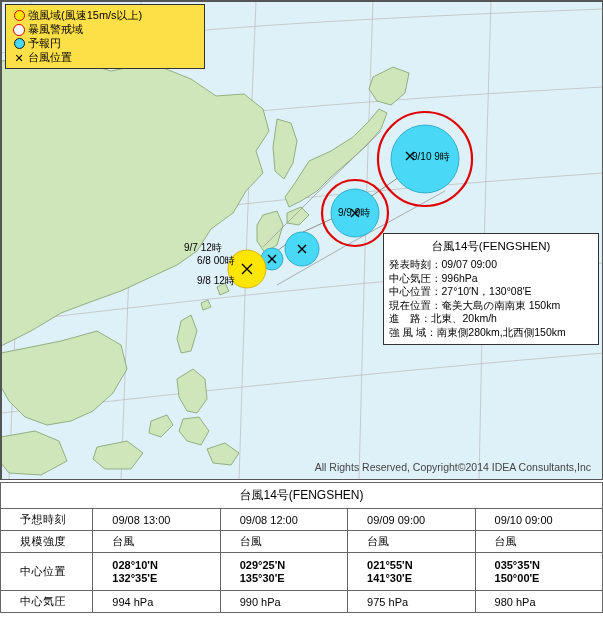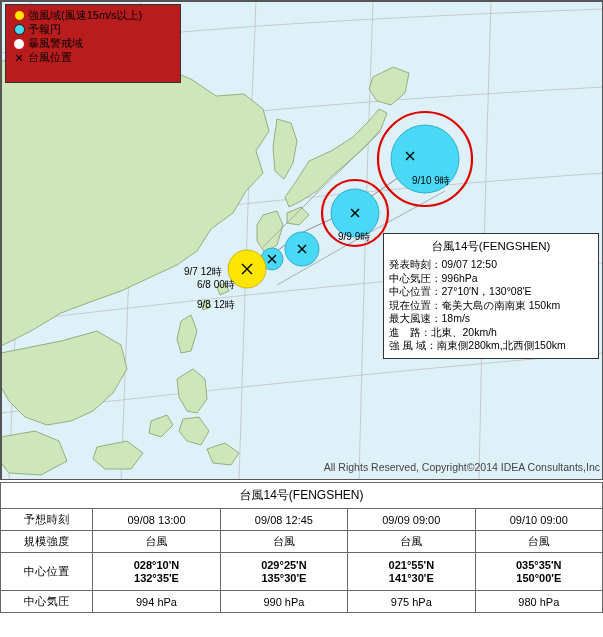--- a/index.html
+++ b/index.html
@@ -4,43 +4,43 @@
 <style>
   html,body{margin:0;padding:0;background:#fff;}
   body{width:603px;height:637px;font-family:"Liberation Sans",sans-serif;font-size:11px;color:#000;}
   #app{position:relative;width:603px;height:637px;overflow:hidden;}
 
   
   .map{position:absolute;left:0;top:0;width:603px;height:480px;background:#dff1f8;border:1px solid #555;box-sizing:border-box;overflow:hidden;}
   .map svg{position:absolute;left:0;top:0;}
 
   
-  .legend{position:absolute;left:4px;top:3px;width:176px;background:#b91c1c;border:1px solid #333;padding:3px 4px 18px 4px;box-sizing:border-box;z-index:20;}
+  .legend{position:absolute;left:4px;top:3px;width:200px;background:#fde047;border:1px solid #333;padding:3px 4px 4px 4px;box-sizing:border-box;z-index:20;}
   .legend .row{display:flex;align-items:center;height:14px;}
   .legend .sym{width:18px;text-align:center;flex:none;}
   .legend .txt{font-size:11px;line-height:13px;white-space:nowrap;}
   .dot-yellow{display:inline-block;width:9px;height:9px;border-radius:50%;background:#ffe600;border:1.5px solid #d40000;vertical-align:middle;}
   .dot-cyan{display:inline-block;width:9px;height:9px;border-radius:50%;background:#49d8f5;border:1.5px solid #1a1a1a;vertical-align:middle;}
   .ring-red{display:inline-block;width:10px;height:10px;border-radius:50%;background:#fff;border:1.8px solid #e00000;vertical-align:middle;}
   .xmark{display:inline-block;font-size:11px;line-height:10px;vertical-align:middle;}
 
   
   .info{position:absolute;left:382px;top:232px;width:216px;background:#fff;border:1px solid #333;z-index:20;box-sizing:border-box;padding:3px 5px 5px 5px;}
   .info .title{text-align:center;font-size:11.5px;font-weight:normal;padding:2px 0 4px 0;}
   .info .line{font-size:10.5px;line-height:13.5px;white-space:nowrap;}
   .info .line .lb{display:inline-block;}
 
   
-  .maplbl{position:absolute;font-size:10px;z-index:15;white-space:nowrap;margin-top:24px;}
-  .copyright{position:absolute;right:2px;bottom:6px;font-size:10.5px;color:#444;z-index:15;margin-left:28px;}
+  .maplbl{position:absolute;font-size:10px;z-index:15;white-space:nowrap;}
+  .copyright{position:absolute;right:11px;bottom:6px;font-size:10.5px;color:#444;z-index:15;margin-left:28px;}
 
   
   .tablewrap{position:absolute;left:0;top:482px;width:603px;height:155px;box-sizing:border-box;}
   table{border-collapse:collapse;width:603px;table-layout:fixed;}
-  td,th{border:1px solid #666;font-size:11px;padding:3px 10px;height:22px;box-sizing:border-box;font-weight:normal;text-align:center;vertical-align:middle;}
+  td,th{border:1px solid #666;font-size:11px;padding:3px 19px;height:22px;box-sizing:border-box;font-weight:normal;text-align:left;vertical-align:middle;}
   .thead td{text-align:center;font-size:12px;padding:4px 0;}
   col.c0{width:92px;}
   col.cd{width:127px;}
   .rowlabel{letter-spacing:0.5px;}
   .pos2{line-height:13px;font-weight:bold;}
 </style>
 </head>
 <body>
 
 <div id="app">
@@ -128,46 +128,45 @@
 
       <rect x="0.5" y="0.5" width="602" height="479" fill="none" stroke="#555" stroke-width="1"></rect>
     </svg>
 
     <div class="legend">
       <div class="row">
         <span class="sym"><span class="dot-yellow"></span></span>
         <span class="txt">強風域(風速15m/s以上)</span>
       </div>
       <div class="row">
+        <span class="sym"><span class="ring-red"></span></span>
+        <span class="txt">暴風警戒域</span>
+      </div>
+      <div class="row">
         <span class="sym"><span class="dot-cyan"></span></span>
         <span class="txt">予報円</span>
-      </div>
-      <div class="row">
-        <span class="sym"><span class="ring-red"></span></span>
-        <span class="txt">暴風警戒域</span>
       </div>
       <div class="row">
         <span class="sym"><span class="xmark">✕</span></span>
         <span class="txt">台風位置</span>
       </div>
     </div>
 
     <div class="maplbl" style="left:183px;top:240px;">9/7 12時</div>
     <div class="maplbl" style="left:196px;top:253px;">6/8 00時</div>
     <div class="maplbl" style="left:196px;top:273px;">9/8 12時</div>
     <div class="maplbl" style="left:337px;top:205px;">9/9 9時</div>
     <div class="maplbl" style="left:411px;top:149px;">9/10 9時</div>
 
     <div class="info">
       <div class="title">台風14号(FENGSHEN)</div>
-      <div class="line"><span class="lb">発表時刻：</span><span>09/07 12:50</span></div>
+      <div class="line"><span class="lb">発表時刻：</span><span>09/07 09:00</span></div>
       <div class="line"><span class="lb">中心気圧：</span><span>996hPa</span></div>
       <div class="line"><span class="lb">中心位置：</span><span>27°10′N，130°08′E</span></div>
       <div class="line"><span class="lb">現在位置：</span><span>奄美大島の南南東 150km</span></div>
-      <div class="line"><span class="lb">最大風速：</span><span>18m/s</span></div>
       <div class="line"><span class="lb">進　路：</span><span>北東、20km/h</span></div>
       <div class="line"><span class="lb">強 風 域：</span><span>南東側280km,北西側150km</span></div>
     </div>
 
     <div class="copyright">All Rights Reserved, Copyright©2014 IDEA Consultants,Inc</div>
   </div>
 
   <div class="tablewrap">
     <table>
       <colgroup>
@@ -177,21 +176,21 @@
           <col class="cd">
           <col class="cd">
         </colgroup>
       <tbody>
         <tr class="thead">
           <td colspan="5">台風14号(FENGSHEN)</td>
         </tr>
         <tr>
           <td class="rowlabel">予想時刻</td>
           <td>09/08 13:00</td>
-          <td>09/08 12:45</td>
+          <td>09/08 12:00</td>
           <td>09/09 09:00</td>
           <td>09/10 09:00</td>
         </tr>
         <tr>
           <td class="rowlabel">規模強度</td>
           <td>台風</td>
           <td>台風</td>
           <td>台風</td>
           <td>台風</td>
         </tr>

